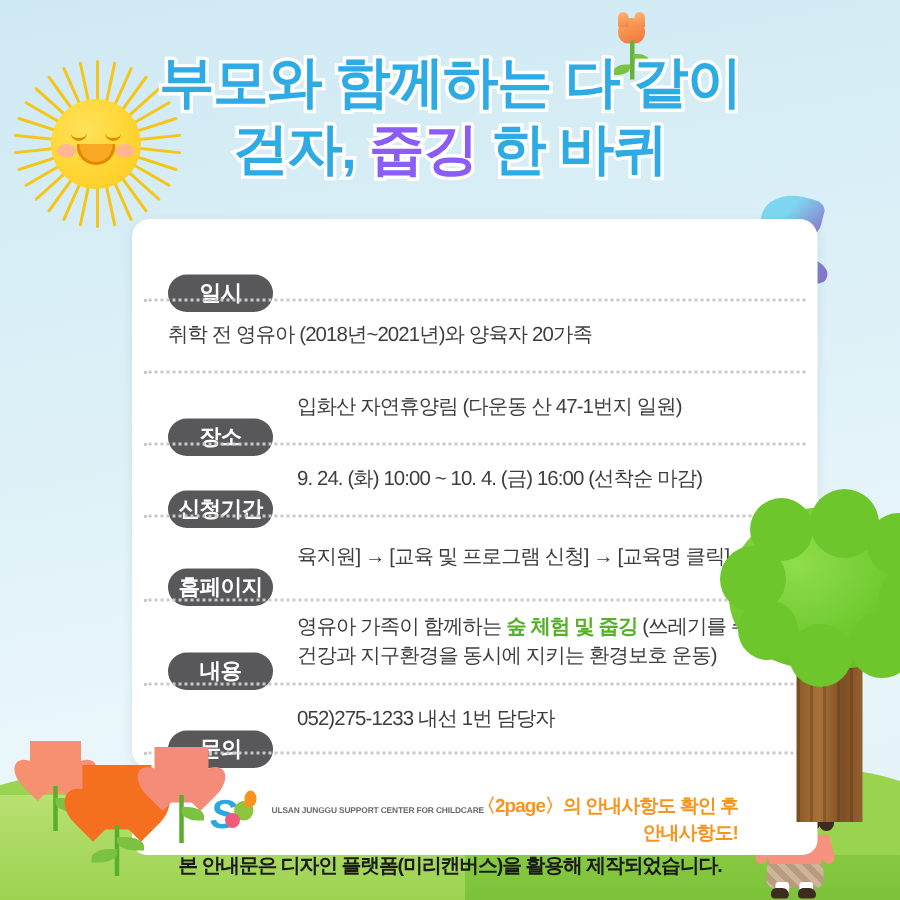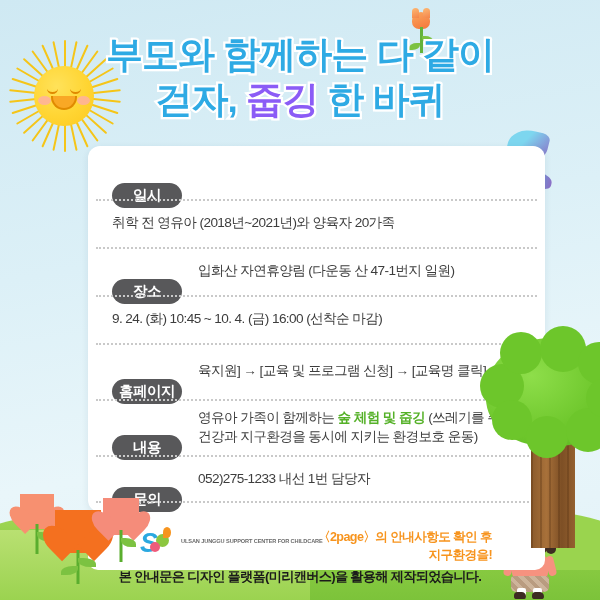--- a/index.html
+++ b/index.html
@@ -289,21 +289,22 @@
         <div class="pill">일시</div>
       </div>
       <div class="row r-h1">
         <div class="val">취학 전 영유아 (2018년~2021년)와 양육자 20가족</div>
       </div>
       <div class="row r-h1">
         <div class="pill">장소</div>
         <div class="val">입화산 자연휴양림 (다운동 산 47-1번지 일원)</div>
       </div>
       <div class="row r-h1">
-        <div class="val">9. 24. (화) 10:45 ~ 10. 4. (금) 16:00 (선착순 마감)</div>
+        <div class="pill">신청기간</div>
+        <div class="val">9. 24. (화) 10:00 ~ 10. 4. (금) 16:00 (선착순 마감)</div>
       </div>
       <div class="row r-h2">
         <div class="pill">홈페이지</div>
         <div class="val">
           <div>육지원] → [교육 및 프로그램 신청] → [교육명 클릭]</div>
         </div>
       </div>
       <div class="row r-h2">
         <div class="pill">내용</div>
         <div class="val">
@@ -368,18 +369,18 @@
         <span class="lm-dot" style="left:23px; top:1px;  width:8px;  height:11px; background:#f7941e; border-radius:50% 50% 50% 0;"></span>
         <span class="lm-dot" style="left:10px; top:16px; width:10px; height:10px; background:#ef5b7b;"></span>
       </div>
       <div class="logo-txt">
         <div class="logo-en">ULSAN JUNGGU SUPPORT CENTER FOR CHILDCARE</div>
       </div>
     </div>
 
     <div class="callout">
       <div>〈2page〉의 안내사항도 확인 후</div>
-      <div>지구환경을!</div>
+      <div>안내사항도!</div>
     </div>
 
     <div class="disclaimer">본 안내문은 디자인 플랫폼(미리캔버스)을 활용해 제작되었습니다.</div>
   </div>
 </div>
 
 </body></html>

